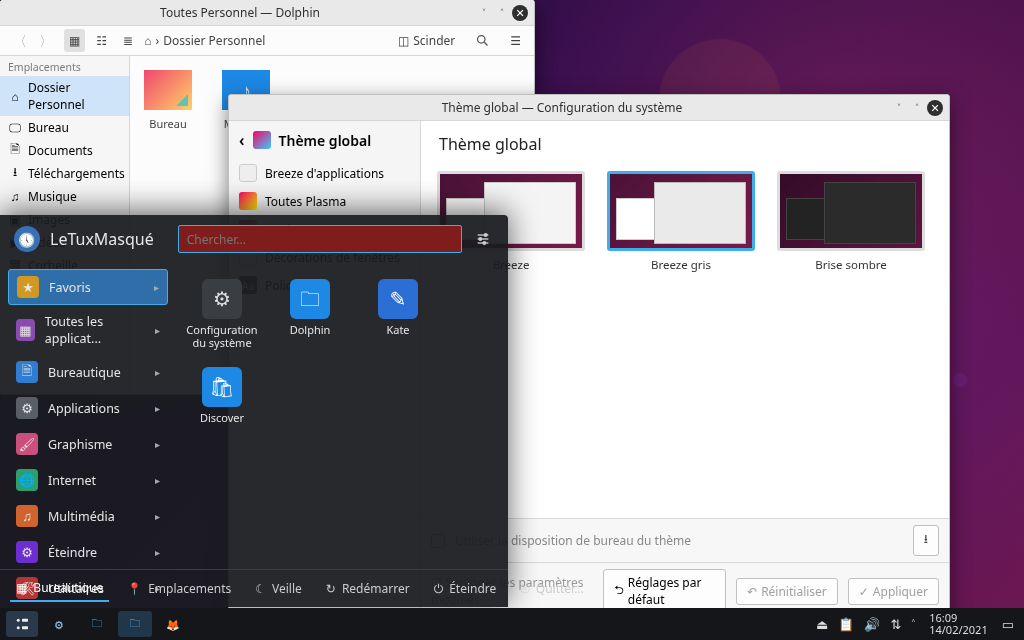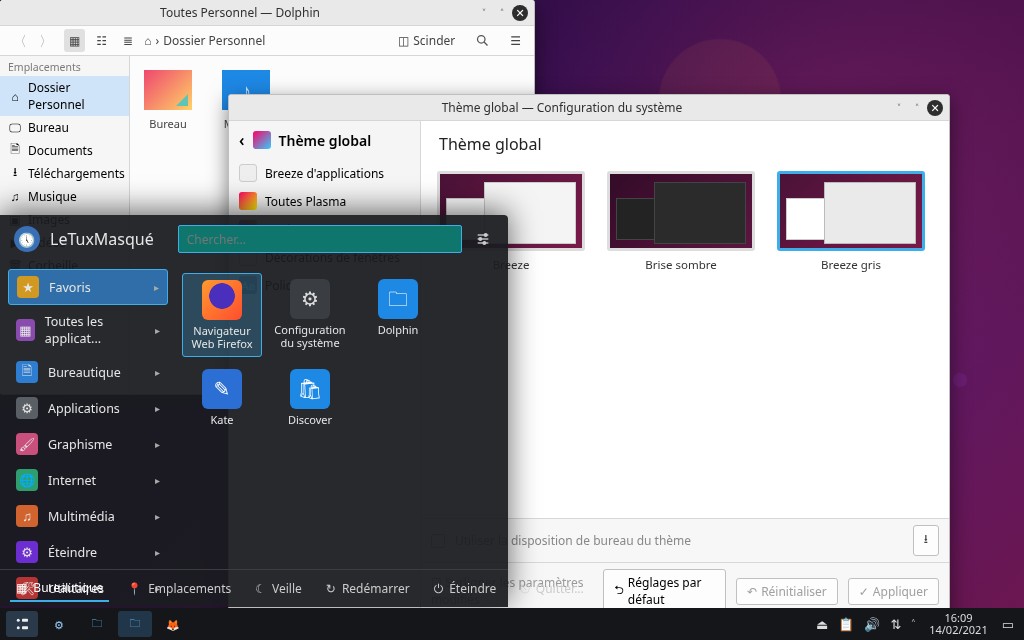--- a/index.html
+++ b/index.html
@@ -82,21 +82,21 @@
   .s-foot2 .left { margin-right:auto; color:#999; }
 
   
   #kickoff { position:absolute; left:0; top:215px; width:508px; height:392px;
     background:rgba(26,28,32,0.94); color:#e6e6e6; font-size:12.5px; border-top-right-radius:4px;
     box-shadow:0 -4px 30px rgba(0,0,0,.6); display:flex; flex-direction:column; }
   .ko-head { display:flex; align-items:center; padding:10px 14px; gap:10px; }
   .avatar { width:26px; height:26px; border-radius:13px; background:#3b6fb5; display:flex; align-items:center; justify-content:center; font-size:14px; }
   .ko-user { font-size:16px; }
   .ko-search { flex:1; margin-left:14px; }
-  .ko-search input { width:100%; height:28px; background:#0f766e; border:1px solid #3daee9; color:#ddd;
+  .ko-search input { width:100%; height:28px; background:#7f1d1d; border:1px solid #3daee9; color:#ddd;
     padding:0 8px; font-size:12px; border-radius:2px; }
   .ko-filter { width:22px; height:22px; display:flex; align-items:center; justify-content:center; cursor:pointer; }
   .ko-body { flex:1; display:flex; min-height:0; }
   .ko-cats { width:176px; padding:6px 8px; display:flex; flex-direction:column; gap:2px; }
   .cat { display:flex; align-items:center; gap:10px; padding:6px 8px; border-radius:3px; cursor:pointer; }
   .cat.sel { background:#2f6ea8; border:1px solid #3daee9; }
   .cat .arrow { margin-left:auto; font-size:10px; color:#aaa; }
   .cat-ico { width:22px; height:22px; border-radius:4px; display:flex; align-items:center; justify-content:center; font-size:13px; }
   .ci-star{background:#d29922}.ci-grid{background:#8a4baf}.ci-doc{background:#2e7dd1}.ci-gear{background:#5a5f66}
   .ci-gfx{background:#c94f7c}.ci-net{background:#2e9e6f}.ci-mm{background:#d1642e}.ci-sys{background:#6c2ed1}
@@ -114,21 +114,21 @@
   .kt.sel { color:#fff; border-bottom:2px solid #3daee9; }
   .ko-tabs .rt { margin-left:auto; }
 
   
   #panel { position:absolute; left:0; bottom:0; height:32px; width:100%; background:#14161a;
     display:flex; align-items:center; padding:0 6px; gap:4px; color:#ddd; font-size:11px; }
   .pbtn { width:32px; height:26px; display:flex; align-items:center; justify-content:center; cursor:pointer; border-radius:3px; }
   .pbtn.act { background:#2a3a4a; }
   .ptask { width:34px; height:26px; display:flex; align-items:center; justify-content:center; cursor:pointer; border-radius:3px; }
   .tray { margin-left:auto; display:flex; align-items:center; gap:10px; padding-right:4px; font-size:13px; }
-  .clock { text-align:center; line-height:1.05; font-size:11px; margin:0 4px; }
+  .clock { text-align:left; line-height:1.05; font-size:11px; margin:0 4px; }
   .plasma-logo svg { width:18px; height:18px; fill:#eee; }
 </style>
 </head>
 <body>
 
 <div class="wallpaper"></div>
 
 <div id="dolphin" class="window">
   <div class="titlebar">
     <div class="title">Toutes Personnel — Dolphin</div>
@@ -248,27 +248,27 @@
           <span>Polices</span>
         </div>
     </div>
     <div class="s-main">
       <h2>Thème global</h2>
       <div class="themes">
         <div class="theme">
           <div class="theme-img ti-light"></div>
           <span>Breeze</span>
         </div>
+        <div class="theme sel">
+          <div class="theme-img ti-light ti-grey"></div>
+          <span>Breeze gris</span>
+        </div>
         <div class="theme">
           <div class="theme-img ti-dark"></div>
           <span>Brise sombre</span>
-        </div>
-        <div class="theme sel">
-          <div class="theme-img ti-light ti-grey"></div>
-          <span>Breeze gris</span>
         </div>
       </div>
       <div class="s-foot">
         <span class="chk"></span>
         <span style="flex:1;color:#888">Utiliser la disposition de bureau du thème</span>
         <span class="btn">
             <span>⭳</span>
           </span>
       </div>
       <div class="s-foot2">
@@ -354,24 +354,20 @@
           <span class="cat-ico ci-util">🛠</span>
           <span>Utilitaires</span>
           <span class="arrow">▸</span>
         </div>
       <div class="cat">
           <span class="cat-ico ci-help">❔</span>
           <span>Aide</span>
         </div>
     </div>
     <div class="ko-favs">
-      <div class="fav sel">
-          <div class="fav-ico fi-fx"></div>
-          <span>Navigateur Web Firefox</span>
-        </div>
       <div class="fav">
           <div class="fav-ico fi-ss">⚙</div>
           <span>Configuration du système</span>
         </div>
       <div class="fav">
           <div class="fav-ico fi-dol">🗀</div>
           <span>Dolphin</span>
         </div>
       <div class="fav">
           <div class="fav-ico fi-kate">✎</div>

